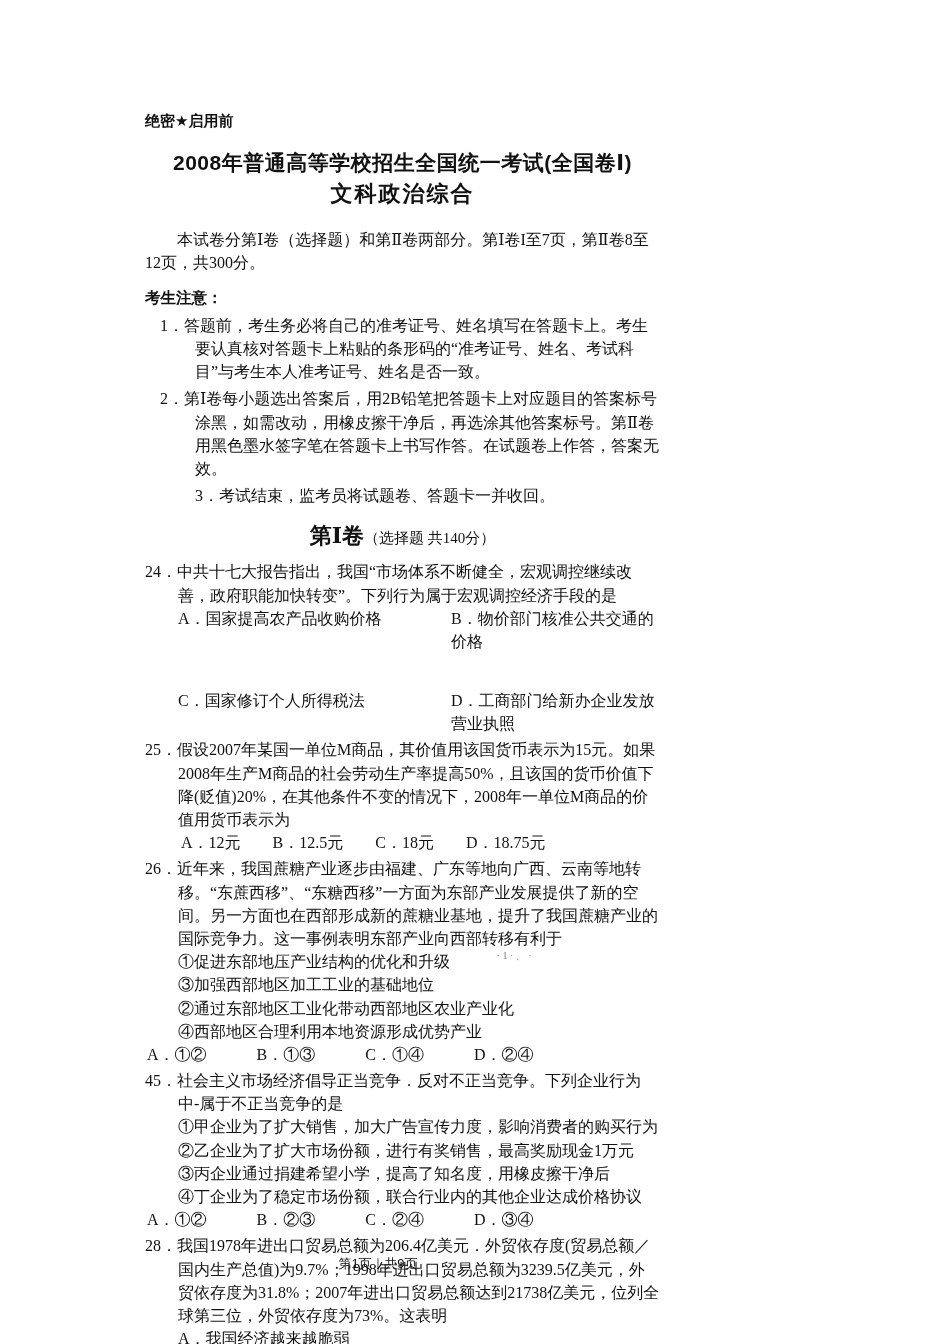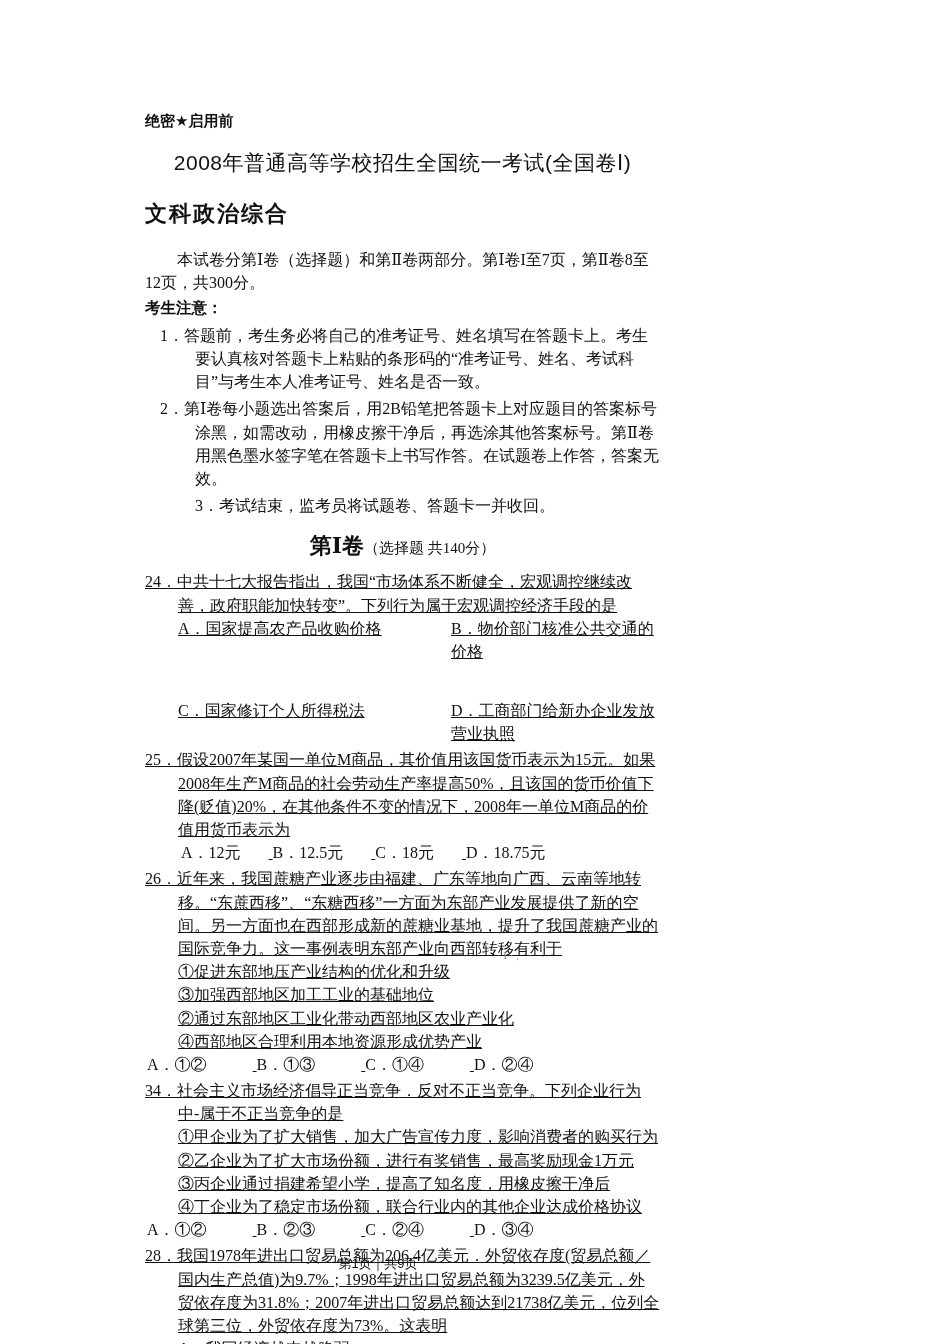--- a/index.html
+++ b/index.html
@@ -16,47 +16,46 @@
     color: #111111;
     overflow: hidden;
   }
   .classification {
     font-family: "Liberation Sans", "DejaVu Sans", sans-serif;
     font-weight: bold;
     font-size: 15px;
   }
   .title {
     font-family: "Liberation Sans", "DejaVu Sans", sans-serif;
-    font-weight: normal;
+    font-weight: bold;
     font-size: 21px;
     text-align: center;
     margin-top: 16px;
     letter-spacing: 0.5px;
   }
   .subtitle {
     font-family: "Liberation Sans", "DejaVu Sans", sans-serif;
     font-weight: bold;
     font-size: 22px;
-    text-align: left;
-    margin-top: 20px;
+    text-align: center;
     letter-spacing: 2px;
   }
   .intro { margin: 18px 0 0 0; text-indent: 2em; }
   .notice-heading {
     font-family: "Liberation Sans", "DejaVu Sans", sans-serif;
     font-weight: bold;
     font-size: 15.5px;
-    margin-top: 3px;
+    margin-top: 13px;
   }
   .notice { margin: 4px 0 0 0; padding-left: 50px; text-indent: -35px; }
   .notice.flat { text-indent: 0; }
   .section-heading { text-align: center; margin: 13px 0 8px 0; }
   .sec-main { font-size: 22px; font-weight: bold; }
   .sec-sub { font-size: 15px; }
-  .question { margin-top: 3px; text-decoration: underline; }
+  .question { margin-top: 3px; }
   .stem { margin: 0; padding-left: 33px; text-indent: -33px; }
   .subitem { padding-left: 33px; }
   .opt-grid { display: grid; grid-template-columns: 237px 1fr; padding-left: 33px; gap: 36px; }
   .opt-row { padding-left: 36px; }
   .opt-row .opt { display: inline-block; margin-right: 28px; }
   .opt-row.flush { padding-left: 2px; }
   .opt-row.flush .opt { margin-right: 46px; }
   .opt-single { margin: 0; padding-left: 33px; }
   .stray {
     position: absolute;
@@ -127,21 +126,21 @@
     <div class="subitem">④西部地区合理利用本地资源形成优势产业</div>
     <div class="opt-row flush">
       <span class="opt">A．①②</span>
       <span class="opt">B．①③</span>
       <span class="opt">C．①④</span>
       <span class="opt">D．②④</span>
     </div>
   </div>
 
   <div class="question">
-    <p class="stem">34．社会主义市场经济倡导正当竞争．反对不正当竞争。下列企业行为中-属于不正当竞争的是</p>
+    <p class="stem">45．社会主义市场经济倡导正当竞争．反对不正当竞争。下列企业行为中-属于不正当竞争的是</p>
     <div class="subitem">①甲企业为了扩大销售，加大广告宣传力度，影响消费者的购买行为</div>
     <div class="subitem">②乙企业为了扩大市场份额，进行有奖销售，最高奖励现金1万元</div>
     <div class="subitem">③丙企业通过捐建希望小学，提高了知名度，用橡皮擦干净后</div>
     <div class="subitem">④丁企业为了稳定市场份额，联合行业内的其他企业达成价格协议</div>
     <div class="opt-row flush">
       <span class="opt">A．①②</span>
       <span class="opt">B．②③</span>
       <span class="opt">C．②④</span>
       <span class="opt">D．③④</span>
     </div>

